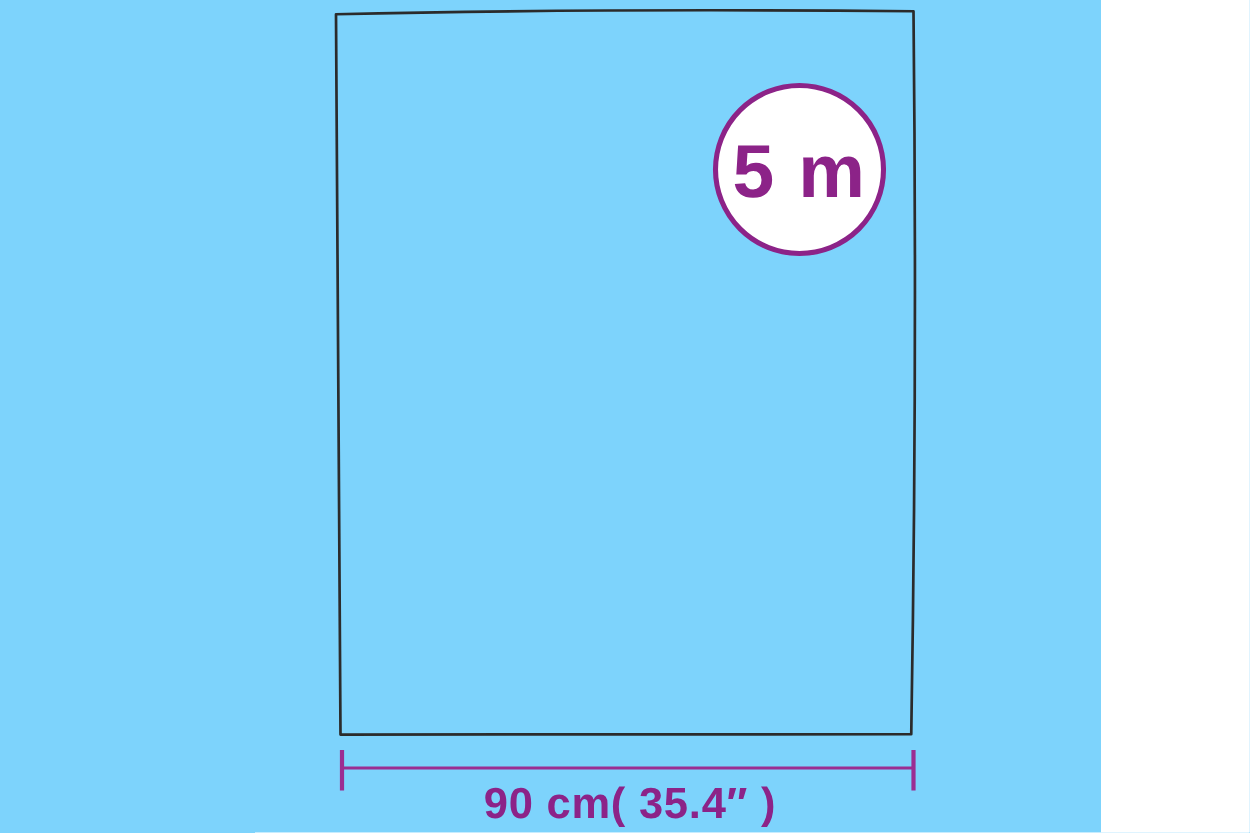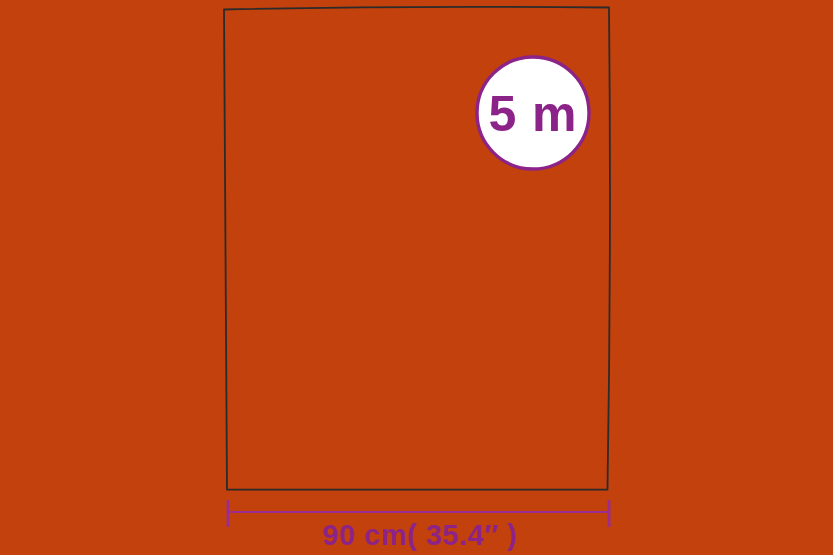--- a/index.html
+++ b/index.html
@@ -2,23 +2,23 @@
 <html><head>
 <meta charset="utf-8">
 <style>
   html, body {
     margin: 0;
     padding: 0;
     background: #ffffff;
   }
   .stage {
     position: relative;
-    width: 833px;
+    width: 734px;
     height: 555px;
-    background: #c2410c;
+    background: #7dd3fc;
     overflow: hidden;
     font-family: "Liberation Sans", "DejaVu Sans", sans-serif;
   }
   .stage svg {
     display: block;
     width: 833px;
     height: 555px;
   }
   .badge-label {
     font-family: "Liberation Sans", "DejaVu Sans", sans-serif;

